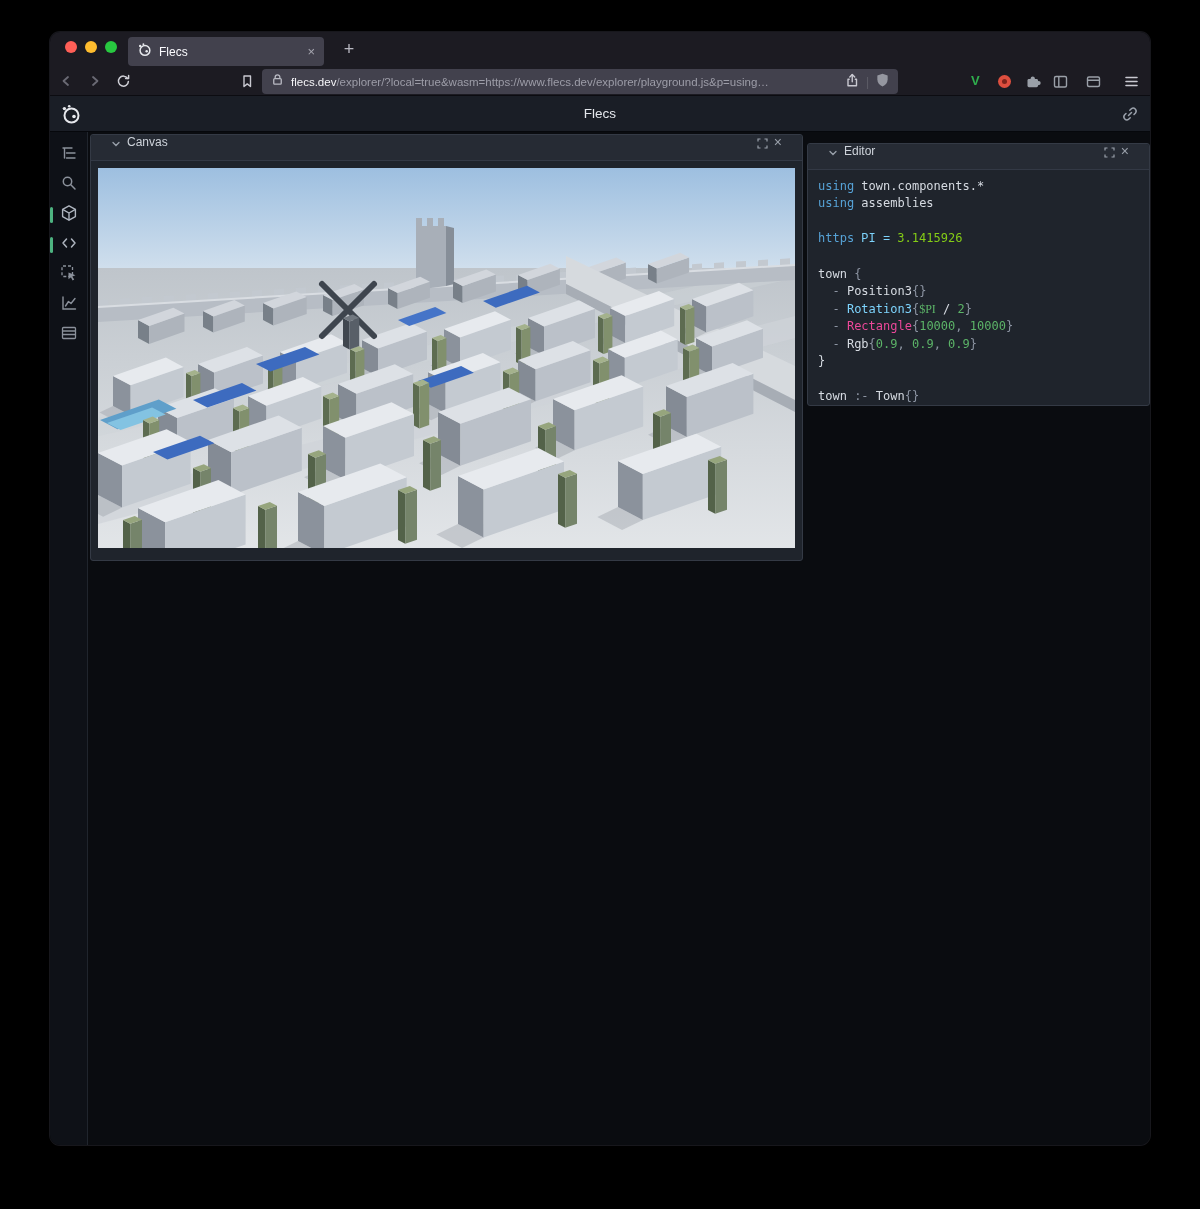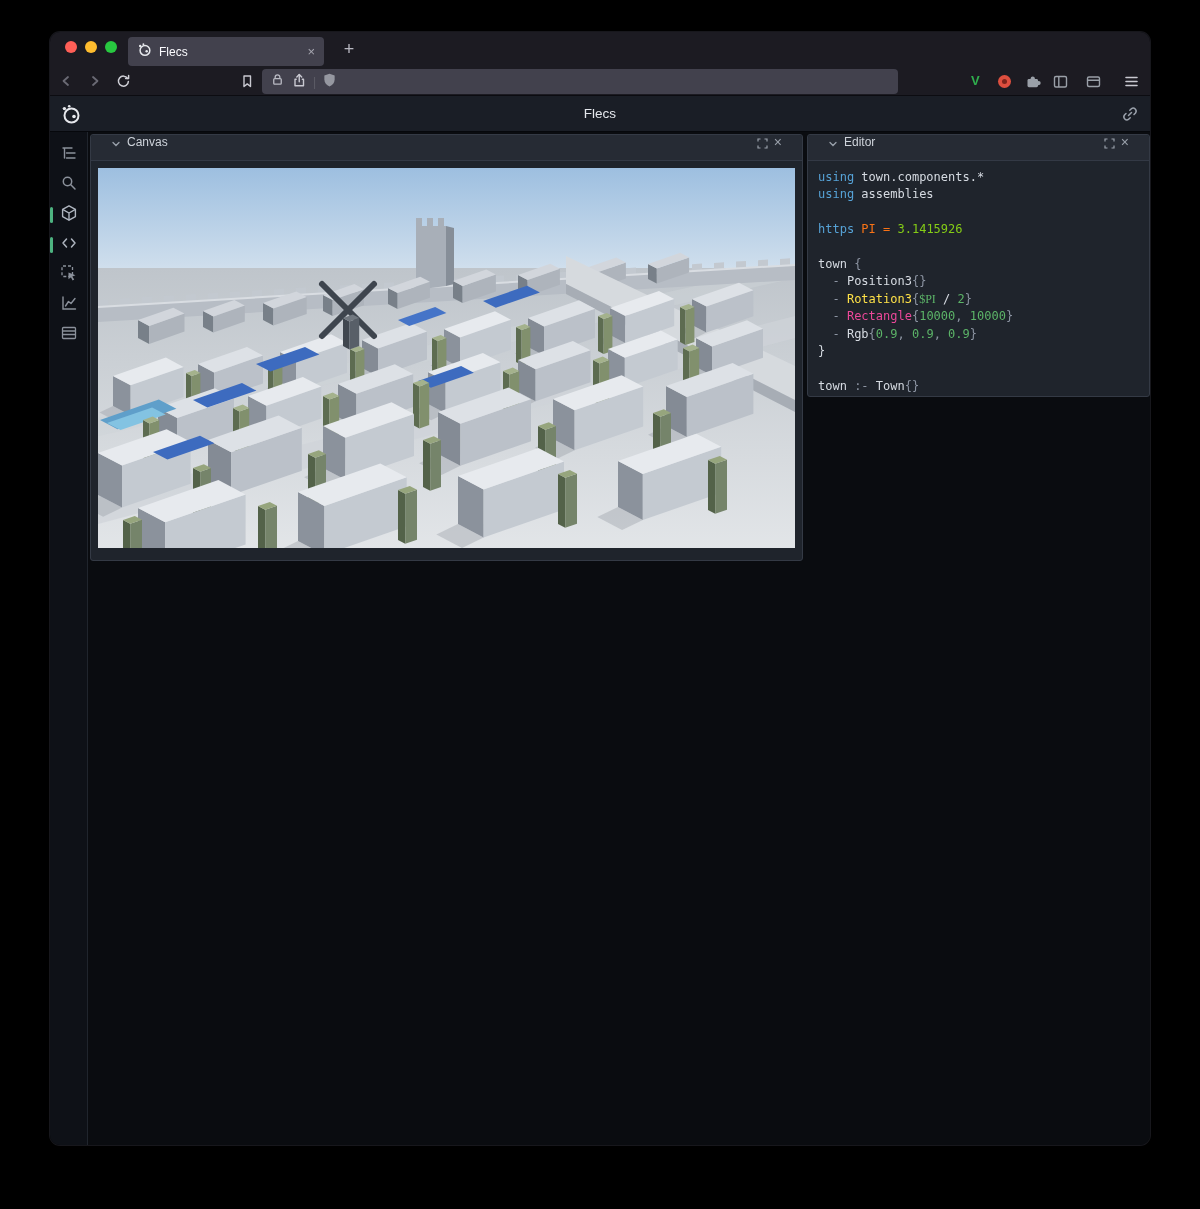--- a/index.html
+++ b/index.html
@@ -41,21 +41,21 @@
   .side-ind{position:absolute;left:0;top:7px;width:3px;height:16px;border-radius:2px;
     background:var(--accent,#4db380)}
   .panel{position:absolute;background:#1f242c;border:1px solid #343a45;border-radius:3px}
   .panel-head{height:26px;display:flex;align-items:flex-start;padding:0 20px;gap:6px;
     background:#262b34;border-bottom:1px solid #333945;border-radius:3px 3px 0 0}
   .panel-title{color:#ced3da;font-size:12px}
   .panel-sp{flex:1}
   .panel-x{color:#9aa1ab;font-size:14px;line-height:14px}
   .canvas-panel{left:40px;top:2px;width:713px;height:427px}
   .viewport{position:absolute;left:7px;top:33px;width:697px;height:380px;overflow:hidden}
-  .editor-panel{left:757px;top:2px;width:343px;height:263px}
+  .editor-panel{left:757px;top:11px;width:343px;height:263px}
   .code{padding:8px 10px;font-family:"DejaVu Sans Mono",monospace;font-size:12px;
     line-height:17.4px}
   .code-line{white-space:pre}
 </style>
 </head>
 <body>
 
 <div class="window">
 
   <div class="tabbar">
@@ -90,20 +90,21 @@
           <path d="M5 3 H11.5 V13.5 L8.25 10.9 L5 13.5 Z" stroke="#c9c9d1" stroke-width="1.4" fill="none" stroke-linejoin="round"></path>
         </svg></span>
 
     <div class="urlbar">
       <span><svg width="15" height="15" viewBox="0 0 16 16">
             <g stroke="#b9bac3" fill="none" stroke-width="1.4">
               <rect x="4" y="7" width="8" height="6" rx="1"></rect>
               <path d="M5.5 7 V5.5 a2.5 2.5 0 0 1 5 0 V7"></path>
             </g>
           </svg></span>
+      <span class="url-text"><span class="url-domain">flecs.dev</span><span>/explorer/?local=true&amp;wasm=https://www.flecs.dev/explorer/playground.js&amp;p=using…</span></span>
       <span><svg width="16" height="16" viewBox="0 0 16 16">
             <g stroke="#c9c9d1" stroke-width="1.4" fill="none" stroke-linecap="round" stroke-linejoin="round">
               <path d="M5.2 7.2 H4 V13.8 H12.5 V7.2 H11.3"></path>
               <path d="M8.25 2.6 V9.8"></path>
               <path d="M5.8 4.9 L8.25 2.4 L10.7 4.9"></path>
             </g>
           </svg></span>
       <span class="url-sep">|</span>
       <span><svg width="15" height="15" viewBox="0 0 16 16">
             <path d="M8 1.8 L13.5 3.7 V7.8 C13.5 11.8 11.2 14.3 8 15.4 C4.8 14.3 2.5 11.8 2.5 7.8 V3.7 Z" fill="#9597a0"></path>
@@ -491,25 +492,25 @@
         <span class="panel-sp"></span>
         <span><svg width="11" height="11" viewBox="0 0 11 11">
               <path d="M1 3.5 V1 H3.5 M7.5 1 H10 V3.5 M10 7.5 V10 H7.5 M3.5 10 H1 V7.5" stroke="#9aa1ab" stroke-width="1.2" fill="none"></path>
             </svg></span>
         <span class="panel-x">×</span>
       </div>
       <div class="code">
           <div class="code-line"><span style="color: rgb(86, 162, 214);">using</span><span style="color: rgb(214, 219, 226);"> town.components.*</span></div>
           <div class="code-line"><span style="color: rgb(86, 162, 214);">using</span><span style="color: rgb(214, 219, 226);"> assemblies</span></div>
           <div class="code-line">&nbsp;</div>
-          <div class="code-line"><span style="color: rgb(86, 162, 214);">https</span><span style="color: #f97316;"> PI = </span><span style="color: #84cc16;">3.1415926</span></div>
+          <div class="code-line"><span style="color: rgb(86, 162, 214);">https</span><span style="color: #7dd3fc; font-family: Liberation Mono, monospace;"> PI = </span><span style="color: #84cc16;">3.1415926</span></div>
           <div class="code-line">&nbsp;</div>
           <div class="code-line"><span style="color: rgb(214, 219, 226);">town </span><span style="color: rgb(141, 149, 163);">{</span></div>
           <div class="code-line"><span style="color: rgb(141, 149, 163);">  - </span><span style="color: rgb(214, 219, 226);">Position3</span><span style="color: rgb(141, 149, 163);">{}</span></div>
-          <div class="code-line"><span style="color: rgb(141, 149, 163);">  - </span><span style="color: #fde047; margin-top: 40px;">Rotation3</span><span style="color: rgb(141, 149, 163);">{</span><span style="color: rgb(92, 180, 104); font-family: Liberation Serif, serif;">$PI</span><span style="color: rgb(214, 219, 226);"> / </span><span style="color: rgb(92, 180, 104);">2</span><span style="color: rgb(141, 149, 163);">}</span></div>
+          <div class="code-line"><span style="color: rgb(141, 149, 163);">  - </span><span style="color: #7dd3fc; margin-top: 40px;">Rotation3</span><span style="color: rgb(141, 149, 163);">{</span><span style="color: rgb(92, 180, 104); font-family: Liberation Serif, serif;">$PI</span><span style="color: rgb(214, 219, 226);"> / </span><span style="color: rgb(92, 180, 104);">2</span><span style="color: rgb(141, 149, 163);">}</span></div>
           <div class="code-line"><span style="color: rgb(141, 149, 163);">  - </span><span style="color: #ec4899;">Rectangle</span><span style="color: rgb(141, 149, 163);">{</span><span style="color: rgb(92, 180, 104);">10000</span><span style="color: rgb(141, 149, 163);">, </span><span style="color: rgb(92, 180, 104);">10000</span><span style="color: rgb(141, 149, 163);">}</span></div>
           <div class="code-line"><span style="color: rgb(141, 149, 163);">  - </span><span style="color: rgb(214, 219, 226);">Rgb</span><span style="color: rgb(141, 149, 163);">{</span><span style="color: rgb(92, 180, 104);">0.9</span><span style="color: rgb(141, 149, 163);">, </span><span style="color: rgb(92, 180, 104);">0.9</span><span style="color: rgb(141, 149, 163);">, </span><span style="color: rgb(92, 180, 104);">0.9</span><span style="color: rgb(141, 149, 163);">}</span></div>
           <div class="code-line"><span style="color: rgb(214, 219, 226);">}</span></div>
           <div class="code-line">&nbsp;</div>
           <div class="code-line"><span style="color: rgb(214, 219, 226);">town </span><span style="color: rgb(141, 149, 163);">:- </span><span style="color: rgb(214, 219, 226);">Town</span><span style="color: rgb(141, 149, 163);">{}</span></div>
         </div>
     </div>
   </div>
 </div>
 

